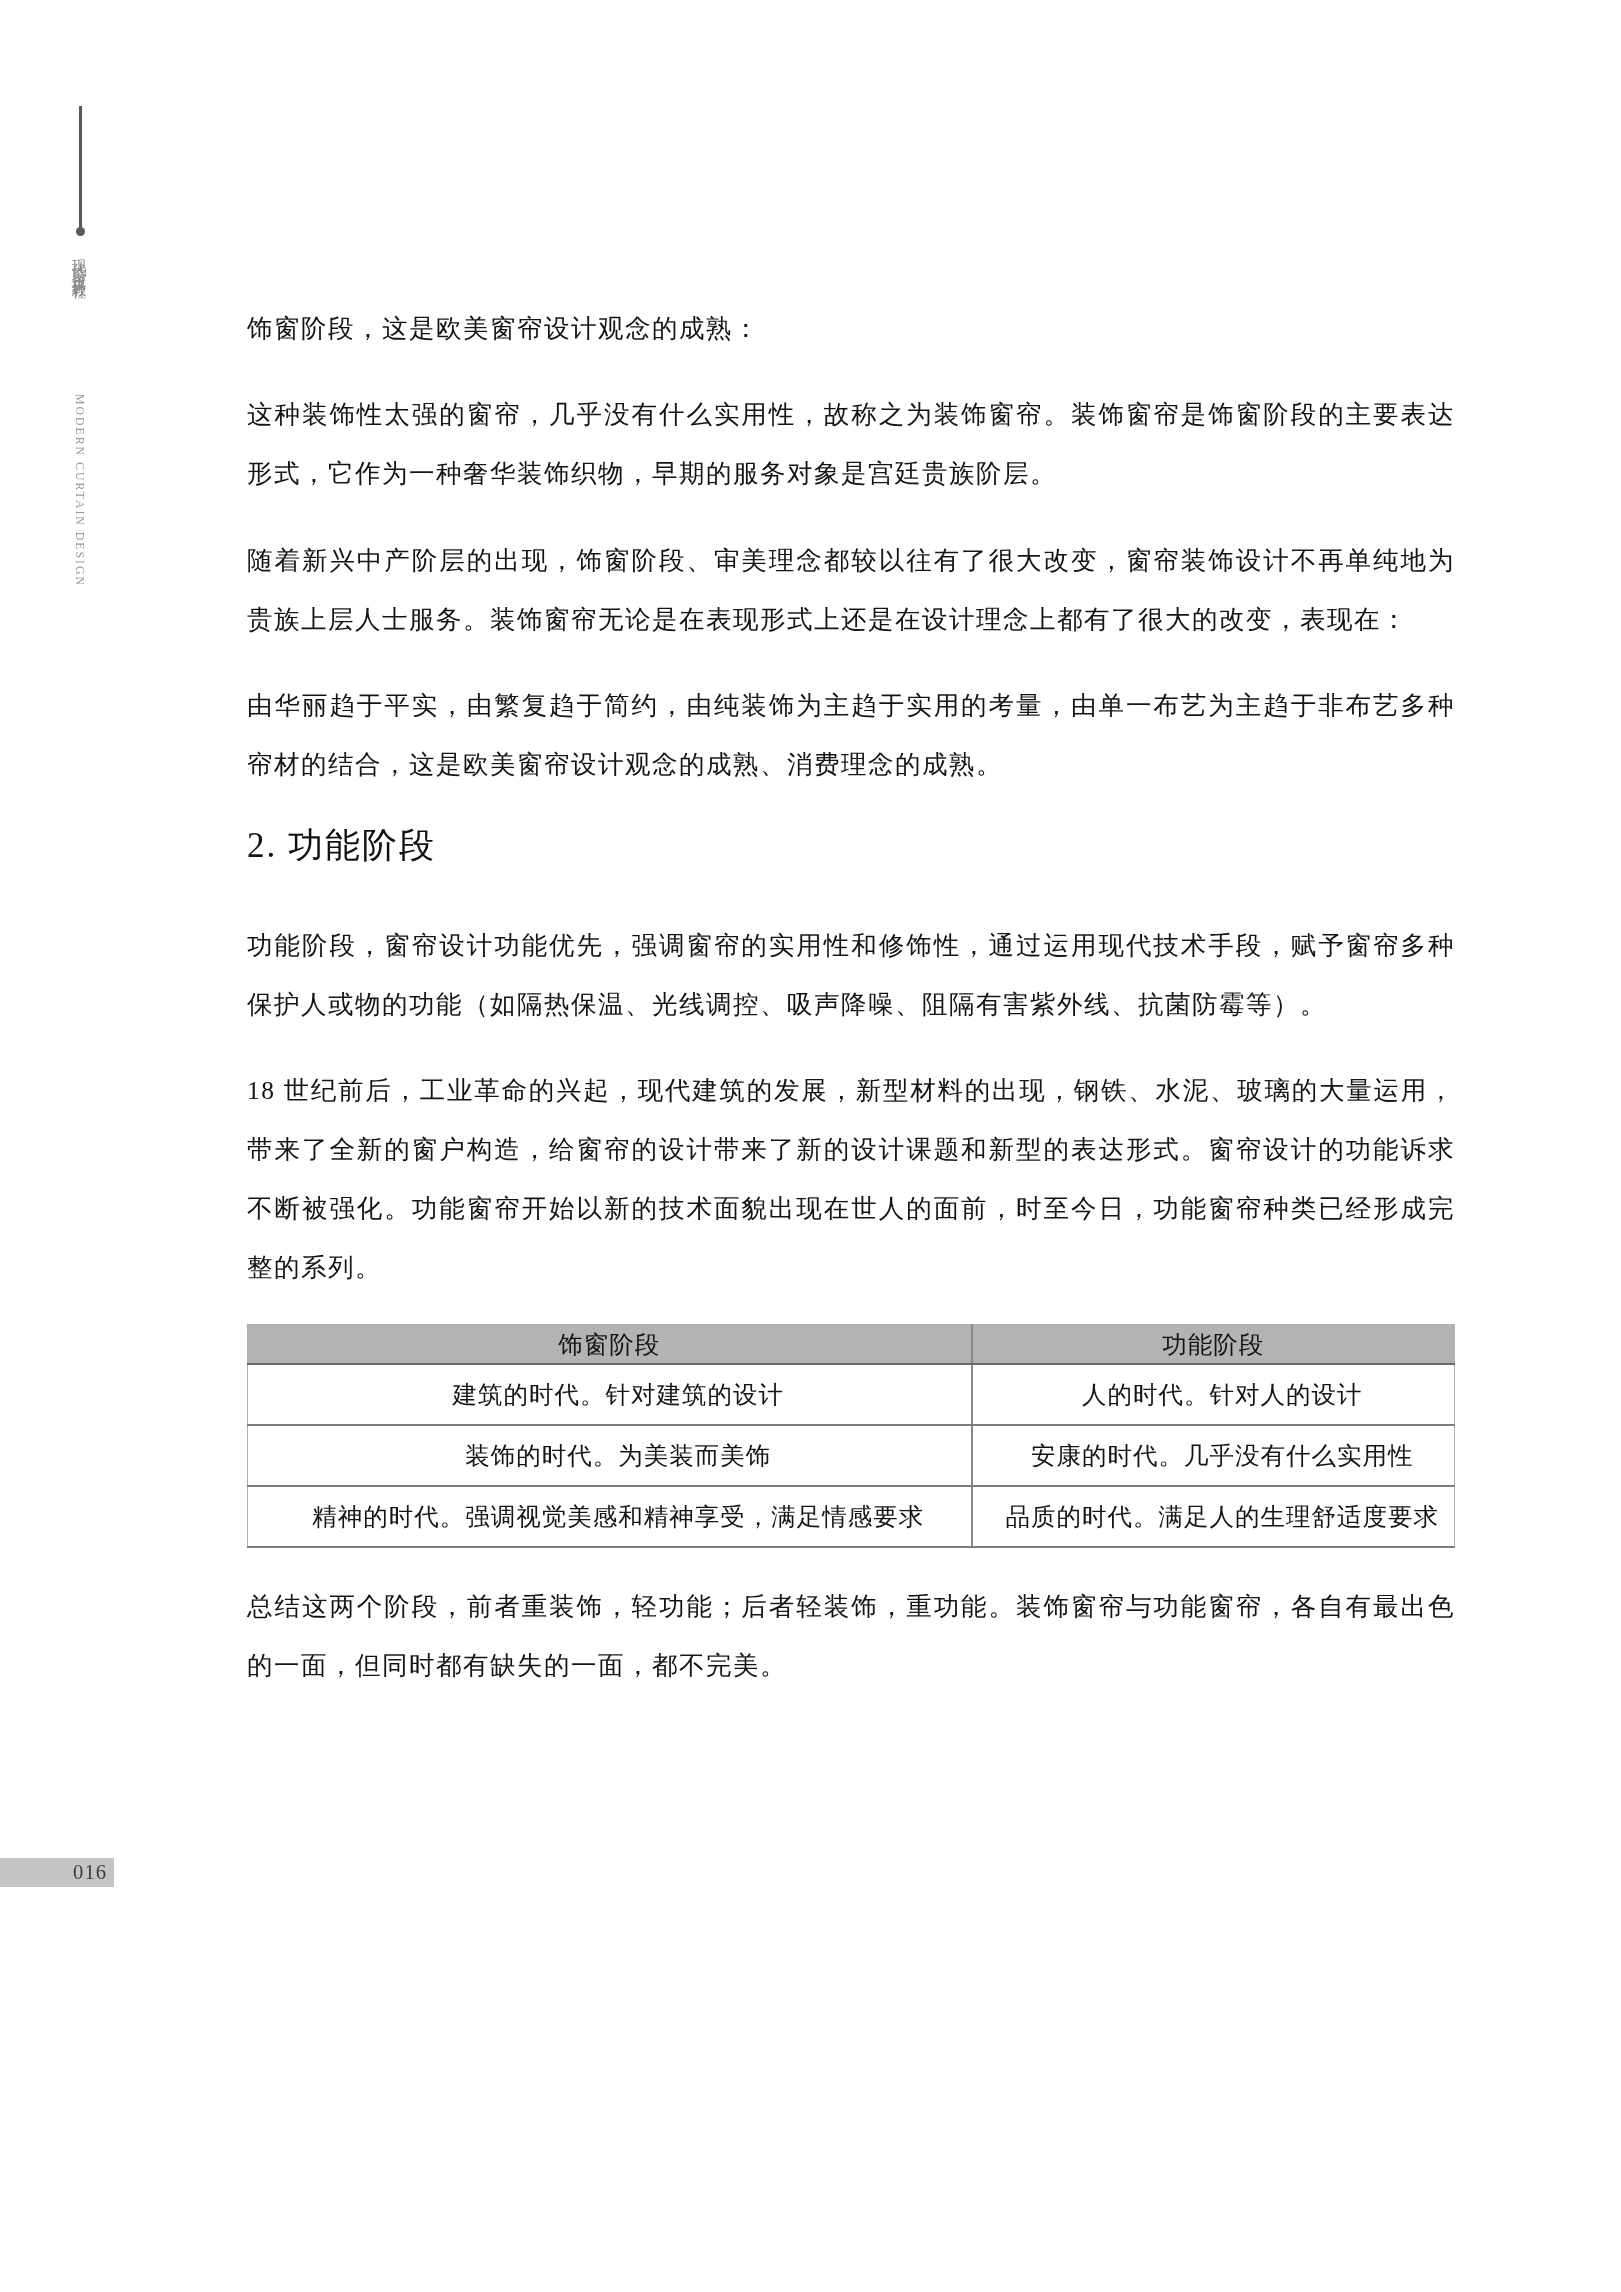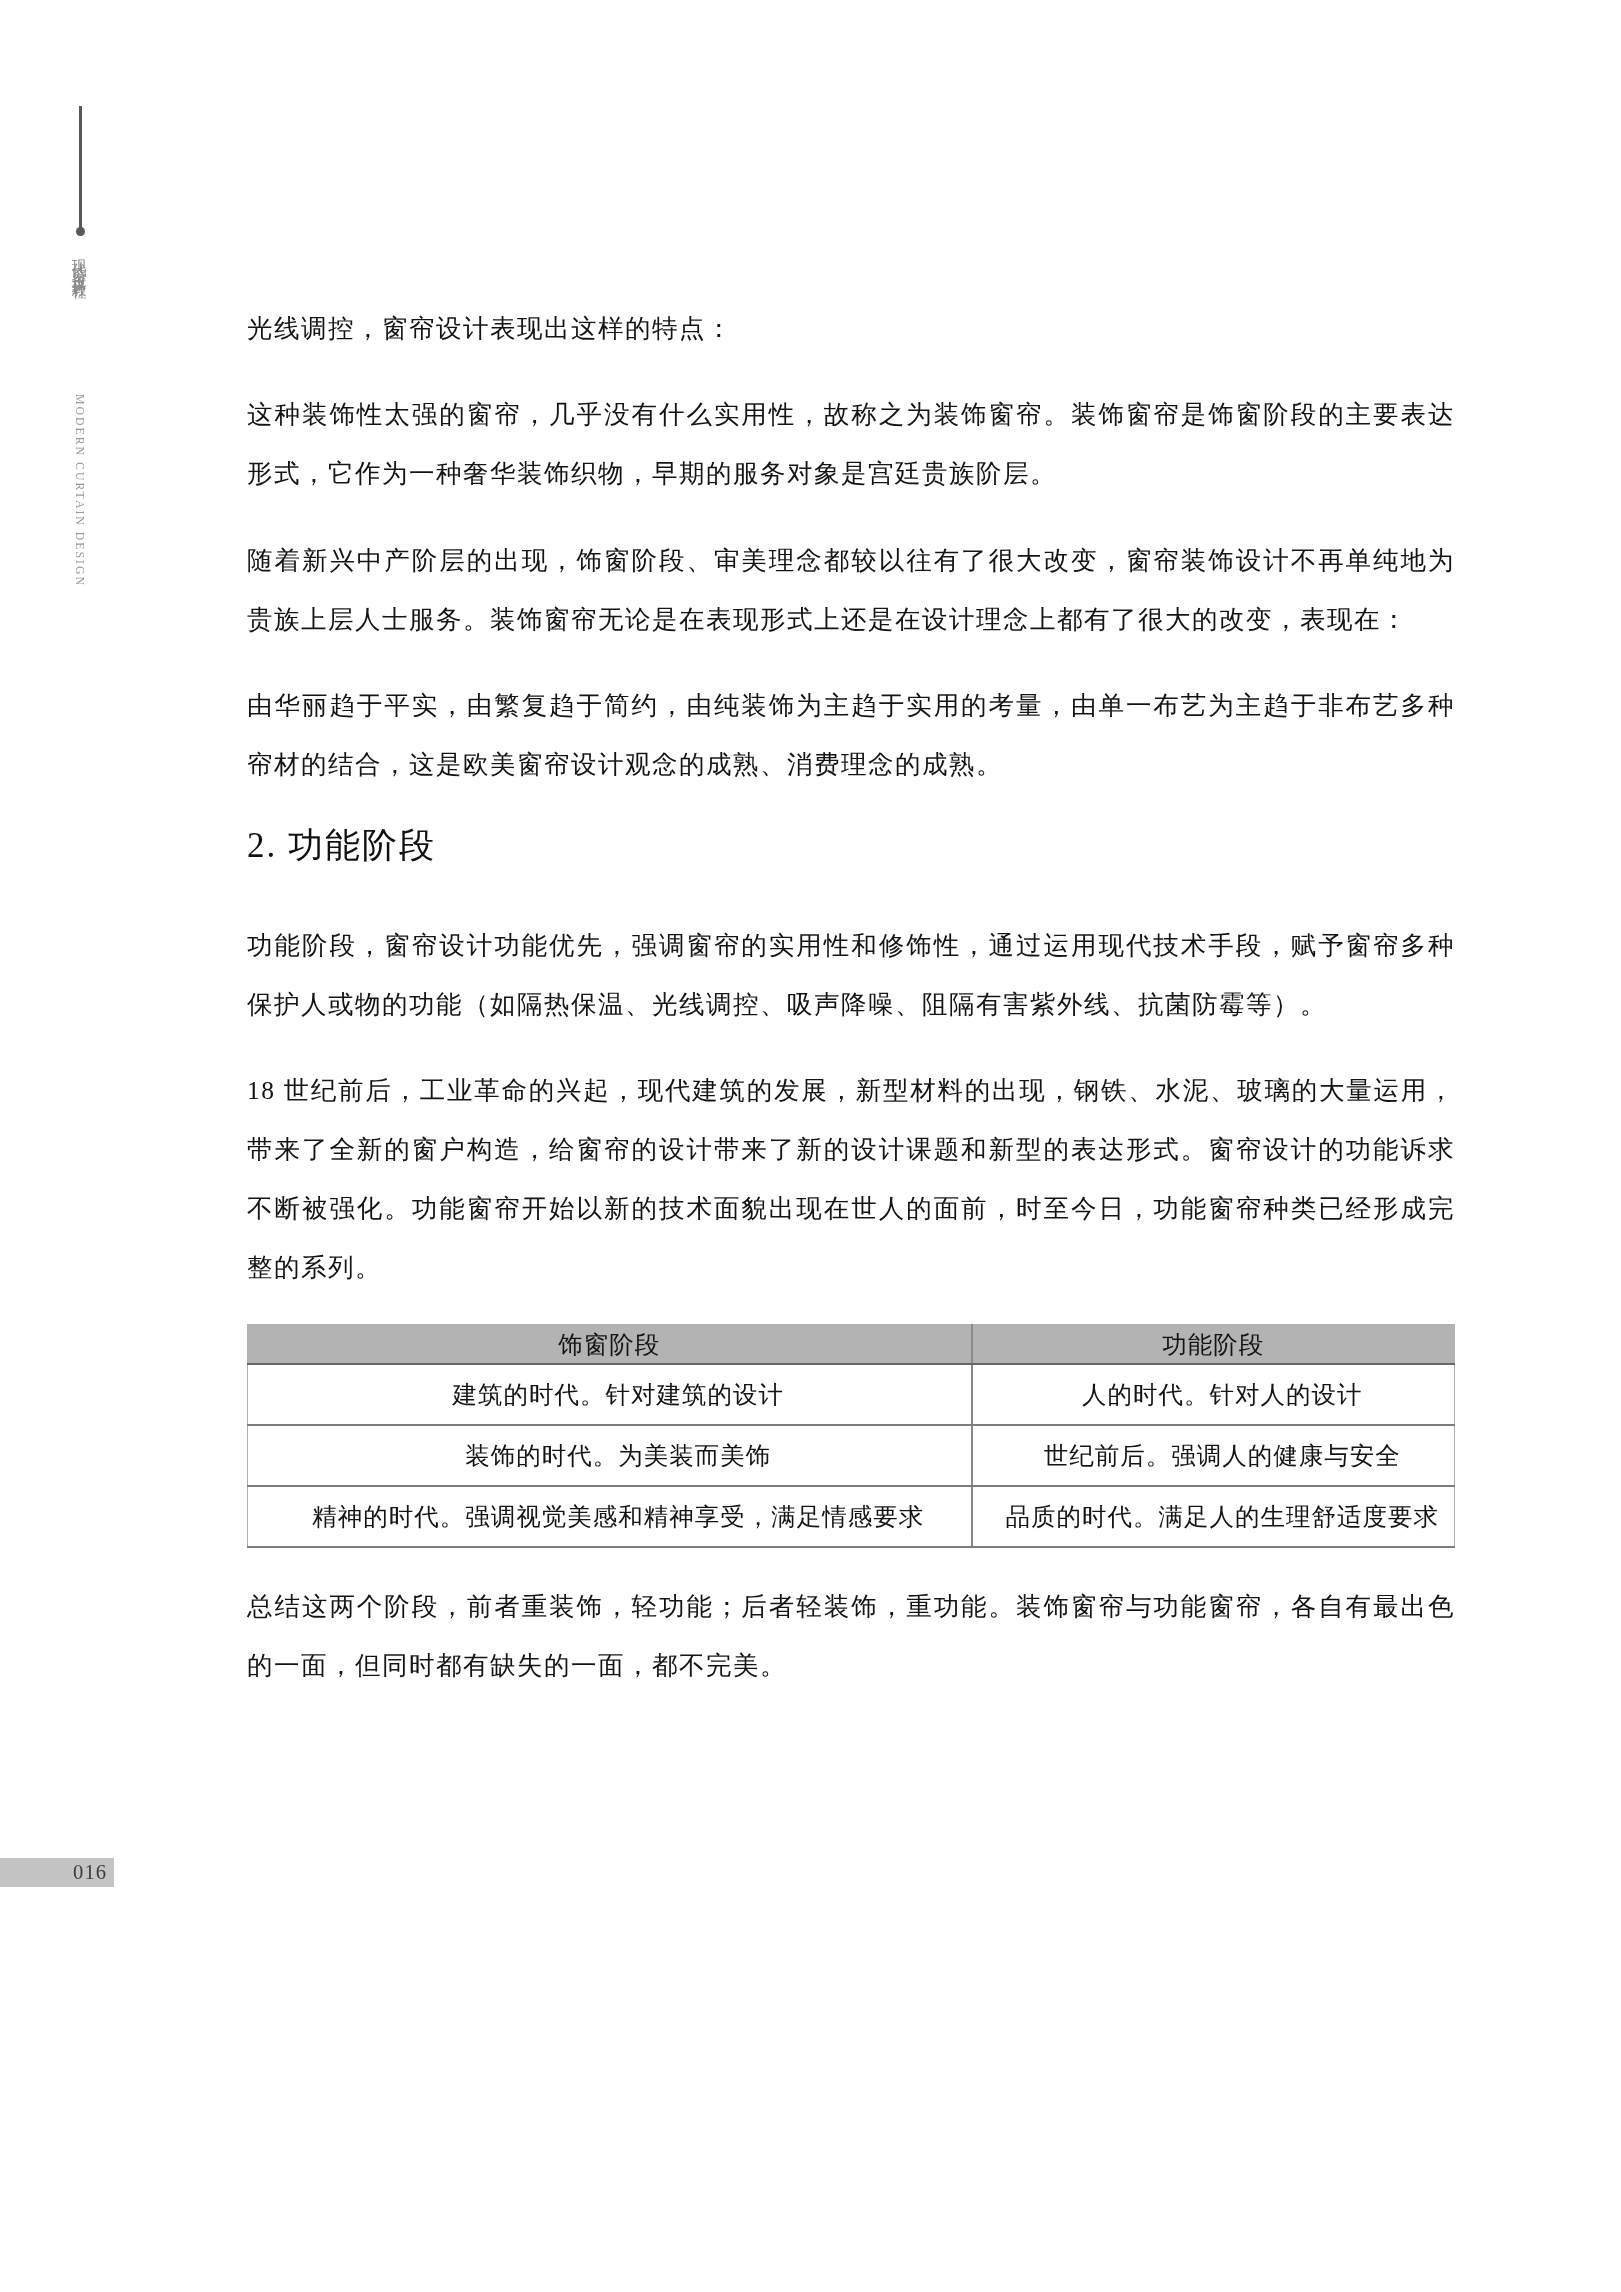--- a/index.html
+++ b/index.html
@@ -82,21 +82,21 @@
 <div class="page">
 
   <div class="sidebar-rule">
     <div class="sidebar-rule-dot"></div>
   </div>
   <div class="v-cn">现代窗帘设计教程</div>
   <div class="v-en">MODERN CURTAIN DESIGN</div>
 
   <div class="content">
 
-    <p class="body">光线调控，窗帘设计表现出这样的特点：</p>
+    <p class="body">饰窗阶段，这是欧美窗帘设计观念的成熟：</p>
     <p class="body">这种装饰性太强的窗帘，几乎没有什么实用性，故称之为装饰窗帘。装饰窗帘是饰窗阶段的主要表达形式，它作为一种奢华装饰织物，早期的服务对象是宫廷贵族阶层。</p>
     <p class="body">随着新兴中产阶层的出现，饰窗阶段、审美理念都较以往有了很大改变，窗帘装饰设计不再单纯地为贵族上层人士服务。装饰窗帘无论是在表现形式上还是在设计理念上都有了很大的改变，表现在：</p>
     <p class="body">由华丽趋于平实，由繁复趋于简约，由纯装饰为主趋于实用的考量，由单一布艺为主趋于非布艺多种帘材的结合，这是欧美窗帘设计观念的成熟、消费理念的成熟。</p>
 
     <h2 class="section-heading">2. 功能阶段</h2>
 
     <p class="body">功能阶段，窗帘设计功能优先，强调窗帘的实用性和修饰性，通过运用现代技术手段，赋予窗帘多种保护人或物的功能（如隔热保温、光线调控、吸声降噪、阻隔有害紫外线、抗菌防霉等）。</p>
     <p class="body">18 世纪前后，工业革命的兴起，现代建筑的发展，新型材料的出现，钢铁、水泥、玻璃的大量运用，带来了全新的窗户构造，给窗帘的设计带来了新的设计课题和新型的表达形式。窗帘设计的功能诉求不断被强化。功能窗帘开始以新的技术面貌出现在世人的面前，时至今日，功能窗帘种类已经形成完整的系列。</p>
 
 
@@ -107,21 +107,21 @@
           <th>功能阶段</th>
         </tr>
       </thead>
       <tbody>
         <tr>
           <td>建筑的时代。针对建筑的设计</td>
           <td>人的时代。针对人的设计</td>
         </tr>
         <tr>
           <td>装饰的时代。为美装而美饰</td>
-          <td>世纪前后。强调人的健康与安全</td>
+          <td>安康的时代。几乎没有什么实用性</td>
         </tr>
         <tr>
           <td>精神的时代。强调视觉美感和精神享受，满足情感要求</td>
           <td>品质的时代。满足人的生理舒适度要求</td>
         </tr>
       </tbody>
     </table>
 
     <p class="body closing">总结这两个阶段，前者重装饰，轻功能；后者轻装饰，重功能。装饰窗帘与功能窗帘，各自有最出色的一面，但同时都有缺失的一面，都不完美。</p>
 

